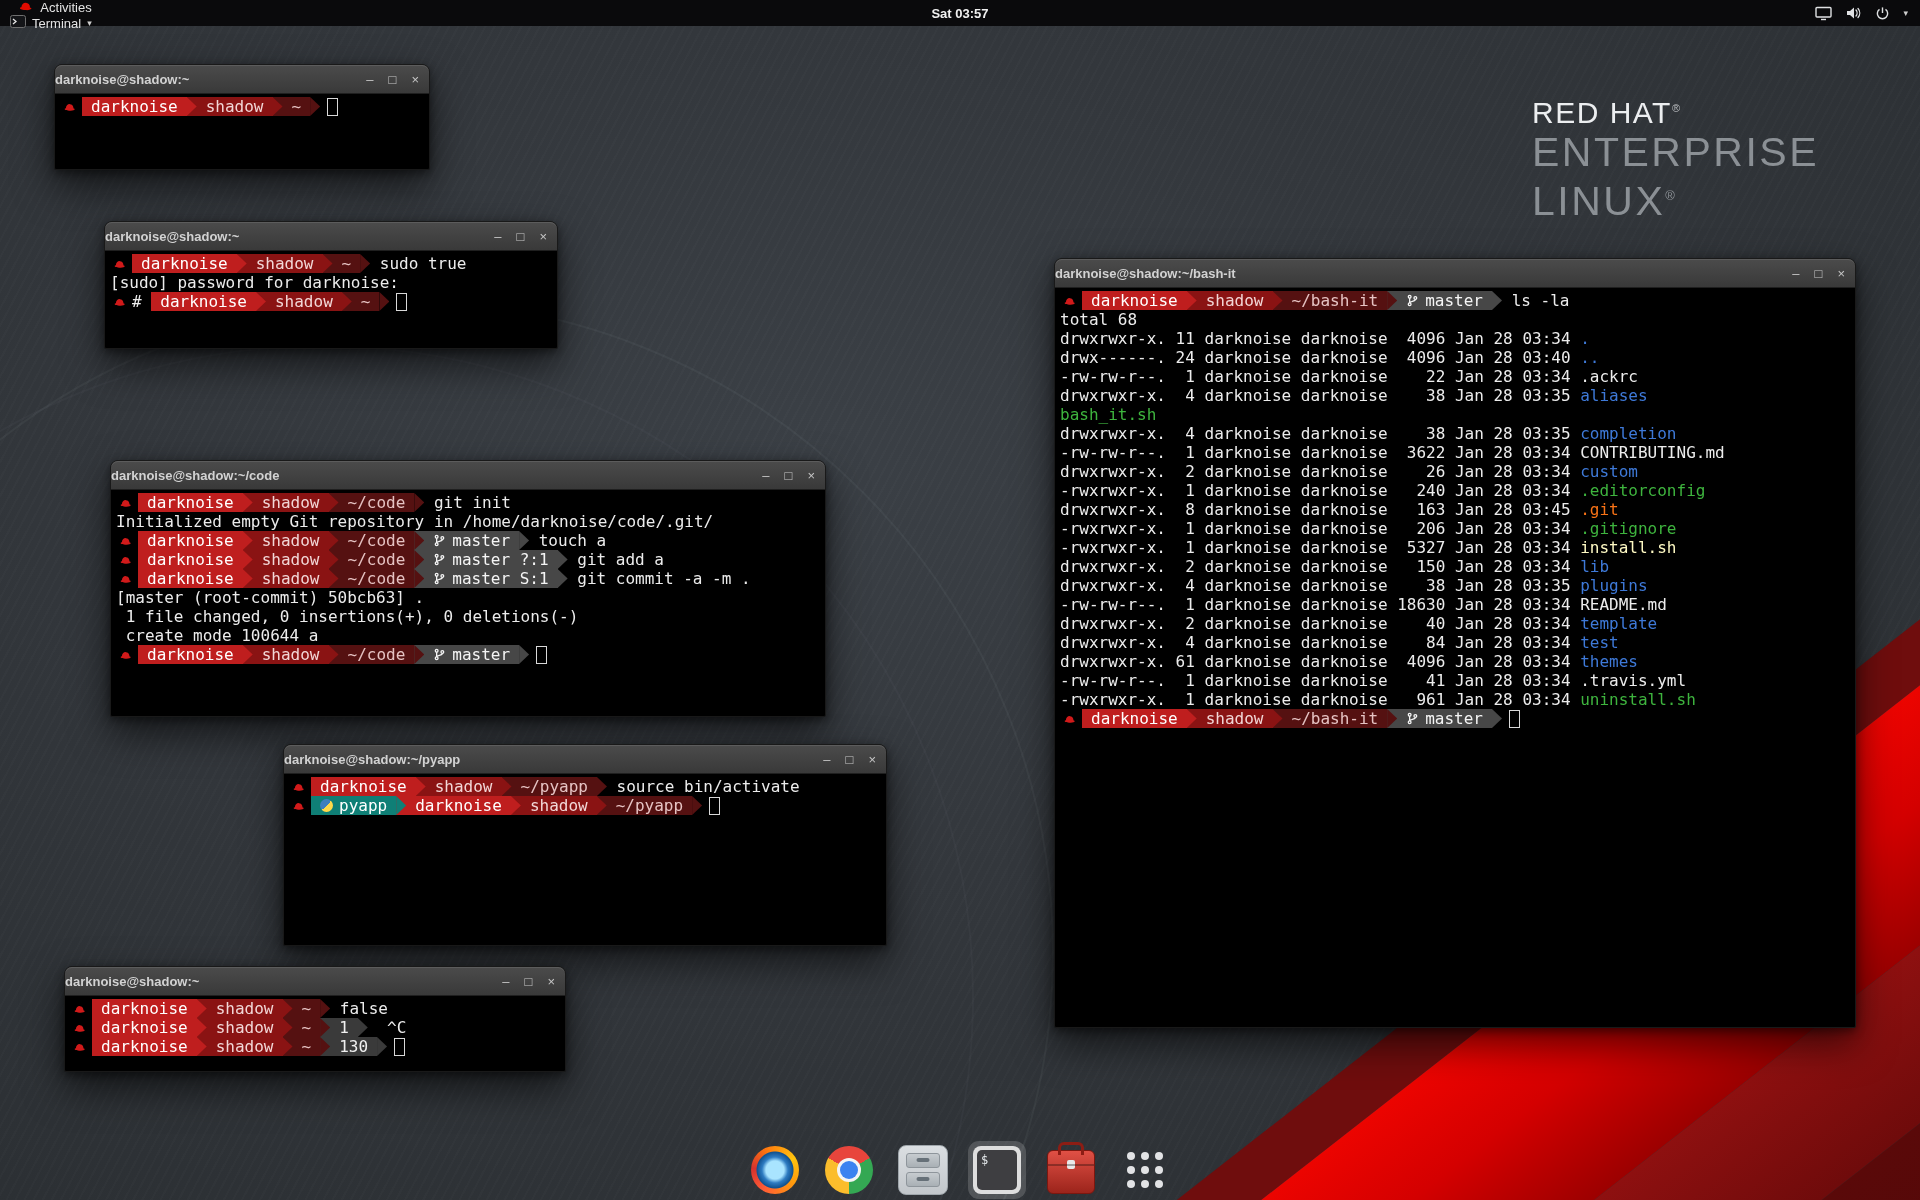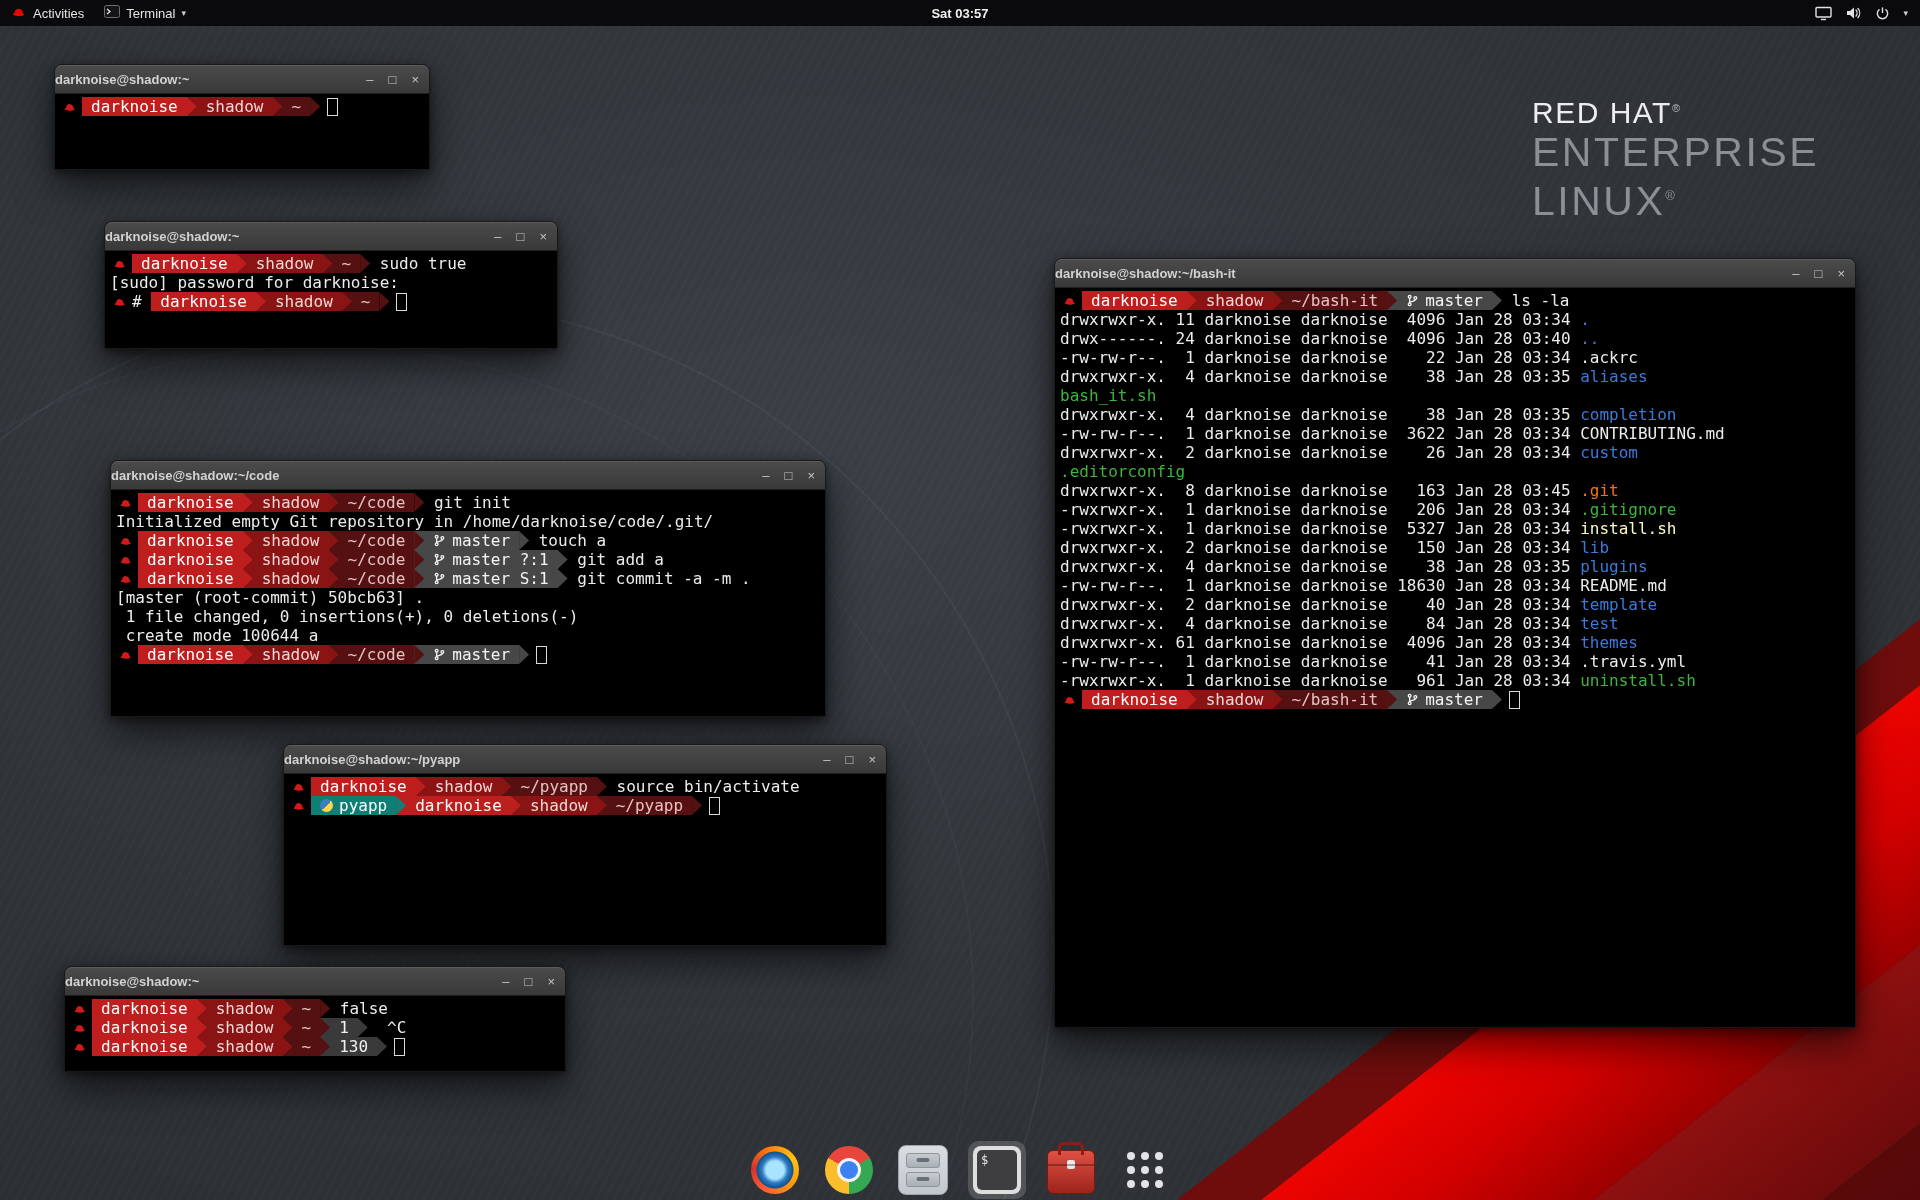--- a/index.html
+++ b/index.html
@@ -13,21 +13,21 @@
   
   .ribbon{position:absolute;left:1100px;top:1260px;width:2200px;transform:rotate(-38deg);transform-origin:0 0;}
   .ribbon .r1{height:52px;background:#6f0d0d;}
   .ribbon .r2{height:205px;background:linear-gradient(180deg,#ec0400 0%,#d40000 45%,#9c0000 100%);}
   .ribbon .r3{height:140px;background:linear-gradient(180deg,#8e1010,#6f0b0b);}
   .ribbon .r4{height:520px;background:linear-gradient(180deg,#5a0909,#3c0606);}
 
   
   .topbar{position:absolute;top:0;left:0;right:0;height:26px;background:#0a0a0c;color:#e4e4e4;
     display:flex;align-items:center;font-size:13px;z-index:50;}
-  .tb-left{display:flex;align-items:flex-end;height:100%;}
+  .tb-left{display:flex;align-items:flex-end;height:100%;flex-direction:column;}
   .tb-item{display:flex;align-items:center;gap:6px;padding:0 10px;height:100%;cursor:pointer;}
   .tb-caret{font-size:9px;color:#cfcfcf;}
   .tb-clock{position:absolute;left:50%;transform:translateX(-50%);font-weight:bold;color:#f0f0f0;cursor:pointer;}
   .tb-right{margin-left:auto;display:flex;align-items:center;gap:13px;padding:0 12px;height:100%;cursor:pointer;}
   .tb-right svg{display:block;}
 
   
   .rhel{position:absolute;left:1532px;top:96px;user-select:none;}
   .rhel .brand{font-size:30px;font-weight:normal;letter-spacing:1.5px;color:#eceef0;}
   .rhel .brand sup{font-size:11px;color:#b9bcbf;}
@@ -241,29 +241,30 @@
     </div>
     <div class="term-body">
         <div class="term-line"><span class="os-icon"><svg viewBox="0 0 24 16" width="15" height="10">
               <path fill="#d11a1a" d="M6.2 9.8C6.4 6 9 3.2 12.6 3.4c3.3.2 5.6 2.6 5.6 5.4 0 .5 0 .9-.1 1.2 1.5.4 2.4 1 2.3 1.7-.2 1.3-3.4 2.3-7.6 2.1C8.6 13.6 4 12.4 4.2 11c.1-.7 1-1.1 2-1.2z"></path>
             </svg></span><span class="seg" style="background: rgb(191, 30, 30); color: rgb(255, 255, 255);">darknoise</span><span class="arrow" style="background: rgb(138, 19, 19);"><span class="tri" style="background: rgb(191, 30, 30);"></span></span><span class="seg" style="background: rgb(138, 19, 19); color: rgb(242, 215, 215);">shadow</span><span class="arrow" style="background: rgb(85, 17, 17);"><span class="tri" style="background: rgb(138, 19, 19);"></span></span><span class="seg" style="background: rgb(85, 17, 17); color: rgb(230, 195, 195);">~/bash-it</span><span class="arrow" style="background: rgb(71, 71, 71);"><span class="tri" style="background: rgb(85, 17, 17);"></span></span><span class="seg" style="background: rgb(71, 71, 71); color: rgb(245, 245, 245);"><span class="seg-ic"><svg viewBox="0 0 16 16" width="13" height="13" fill="none" stroke="currentColor" stroke-width="1.6">
                 <circle cx="4.5" cy="3.5" r="1.7"></circle>
                 <circle cx="4.5" cy="12.5" r="1.7"></circle>
                 <circle cx="11.5" cy="5" r="1.7"></circle>
                 <path d="M4.5 5.2v5.6M11.5 6.7c0 2.6-7 2-7 4.3"></path>
               </svg></span>master</span><span class="arrow"><span class="tri" style="background: rgb(71, 71, 71);"></span></span><span class="tline-text"> ls -la</span></div>
+        <div class="term-line"><span class="tline-text">total 68</span></div>
         <div class="term-line"><span class="tline-text">drwxrwxr-x. 11 darknoise darknoise  4096 Jan 28 03:34 </span><span class="tline-text" style="color: rgb(62, 121, 216);">.</span></div>
         <div class="term-line"><span class="tline-text">drwx------. 24 darknoise darknoise  4096 Jan 28 03:40 </span><span class="tline-text" style="color: rgb(62, 121, 216);">..</span></div>
         <div class="term-line"><span class="tline-text">-rw-rw-r--.  1 darknoise darknoise    22 Jan 28 03:34 .ackrc</span></div>
         <div class="term-line"><span class="tline-text">drwxrwxr-x.  4 darknoise darknoise    38 Jan 28 03:35 </span><span class="tline-text" style="color: rgb(62, 121, 216);">aliases</span></div>
         <div class="term-line"><span class="tline-text" style="color: rgb(62, 180, 62);">bash_it.sh</span></div>
         <div class="term-line"><span class="tline-text">drwxrwxr-x.  4 darknoise darknoise    38 Jan 28 03:35 </span><span class="tline-text" style="color: rgb(62, 121, 216);">completion</span></div>
         <div class="term-line"><span class="tline-text">-rw-rw-r--.  1 darknoise darknoise  3622 Jan 28 03:34 CONTRIBUTING.md</span></div>
         <div class="term-line"><span class="tline-text">drwxrwxr-x.  2 darknoise darknoise    26 Jan 28 03:34 </span><span class="tline-text" style="color: rgb(62, 121, 216);">custom</span></div>
-        <div class="term-line"><span class="tline-text" style="color: rgb(62, 180, 62);">.editorconfig</span></div>
+        <div class="term-line"><span class="tline-text">-rwxrwxr-x.  1 darknoise darknoise   240 Jan 28 03:34 </span><span class="tline-text" style="color: rgb(62, 180, 62);">.editorconfig</span></div>
         <div class="term-line"><span class="tline-text">drwxrwxr-x.  8 darknoise darknoise   163 Jan 28 03:45 </span><span class="tline-text" style="color: #f97316;">.git</span></div>
         <div class="term-line"><span class="tline-text">-rwxrwxr-x.  1 darknoise darknoise   206 Jan 28 03:34 </span><span class="tline-text" style="color: rgb(62, 180, 62);">.gitignore</span></div>
         <div class="term-line"><span class="tline-text">-rwxrwxr-x.  1 darknoise darknoise  5327 Jan 28 03:34 </span><span class="tline-text" style="color: #fef9c3;">install.sh</span></div>
         <div class="term-line"><span class="tline-text">drwxrwxr-x.  2 darknoise darknoise   150 Jan 28 03:34 </span><span class="tline-text" style="color: rgb(62, 121, 216);">lib</span></div>
         <div class="term-line"><span class="tline-text">drwxrwxr-x.  4 darknoise darknoise    38 Jan 28 03:35 </span><span class="tline-text" style="color: rgb(62, 121, 216);">plugins</span></div>
         <div class="term-line"><span class="tline-text">-rw-rw-r--.  1 darknoise darknoise 18630 Jan 28 03:34 README.md</span></div>
         <div class="term-line"><span class="tline-text">drwxrwxr-x.  2 darknoise darknoise    40 Jan 28 03:34 </span><span class="tline-text" style="color: rgb(62, 121, 216);">template</span></div>
         <div class="term-line"><span class="tline-text">drwxrwxr-x.  4 darknoise darknoise    84 Jan 28 03:34 </span><span class="tline-text" style="color: rgb(62, 121, 216);">test</span></div>
         <div class="term-line"><span class="tline-text">drwxrwxr-x. 61 darknoise darknoise  4096 Jan 28 03:34 </span><span class="tline-text" style="color: rgb(62, 121, 216);">themes</span></div>
         <div class="term-line"><span class="tline-text">-rw-rw-r--.  1 darknoise darknoise    41 Jan 28 03:34 .travis.yml</span></div>

